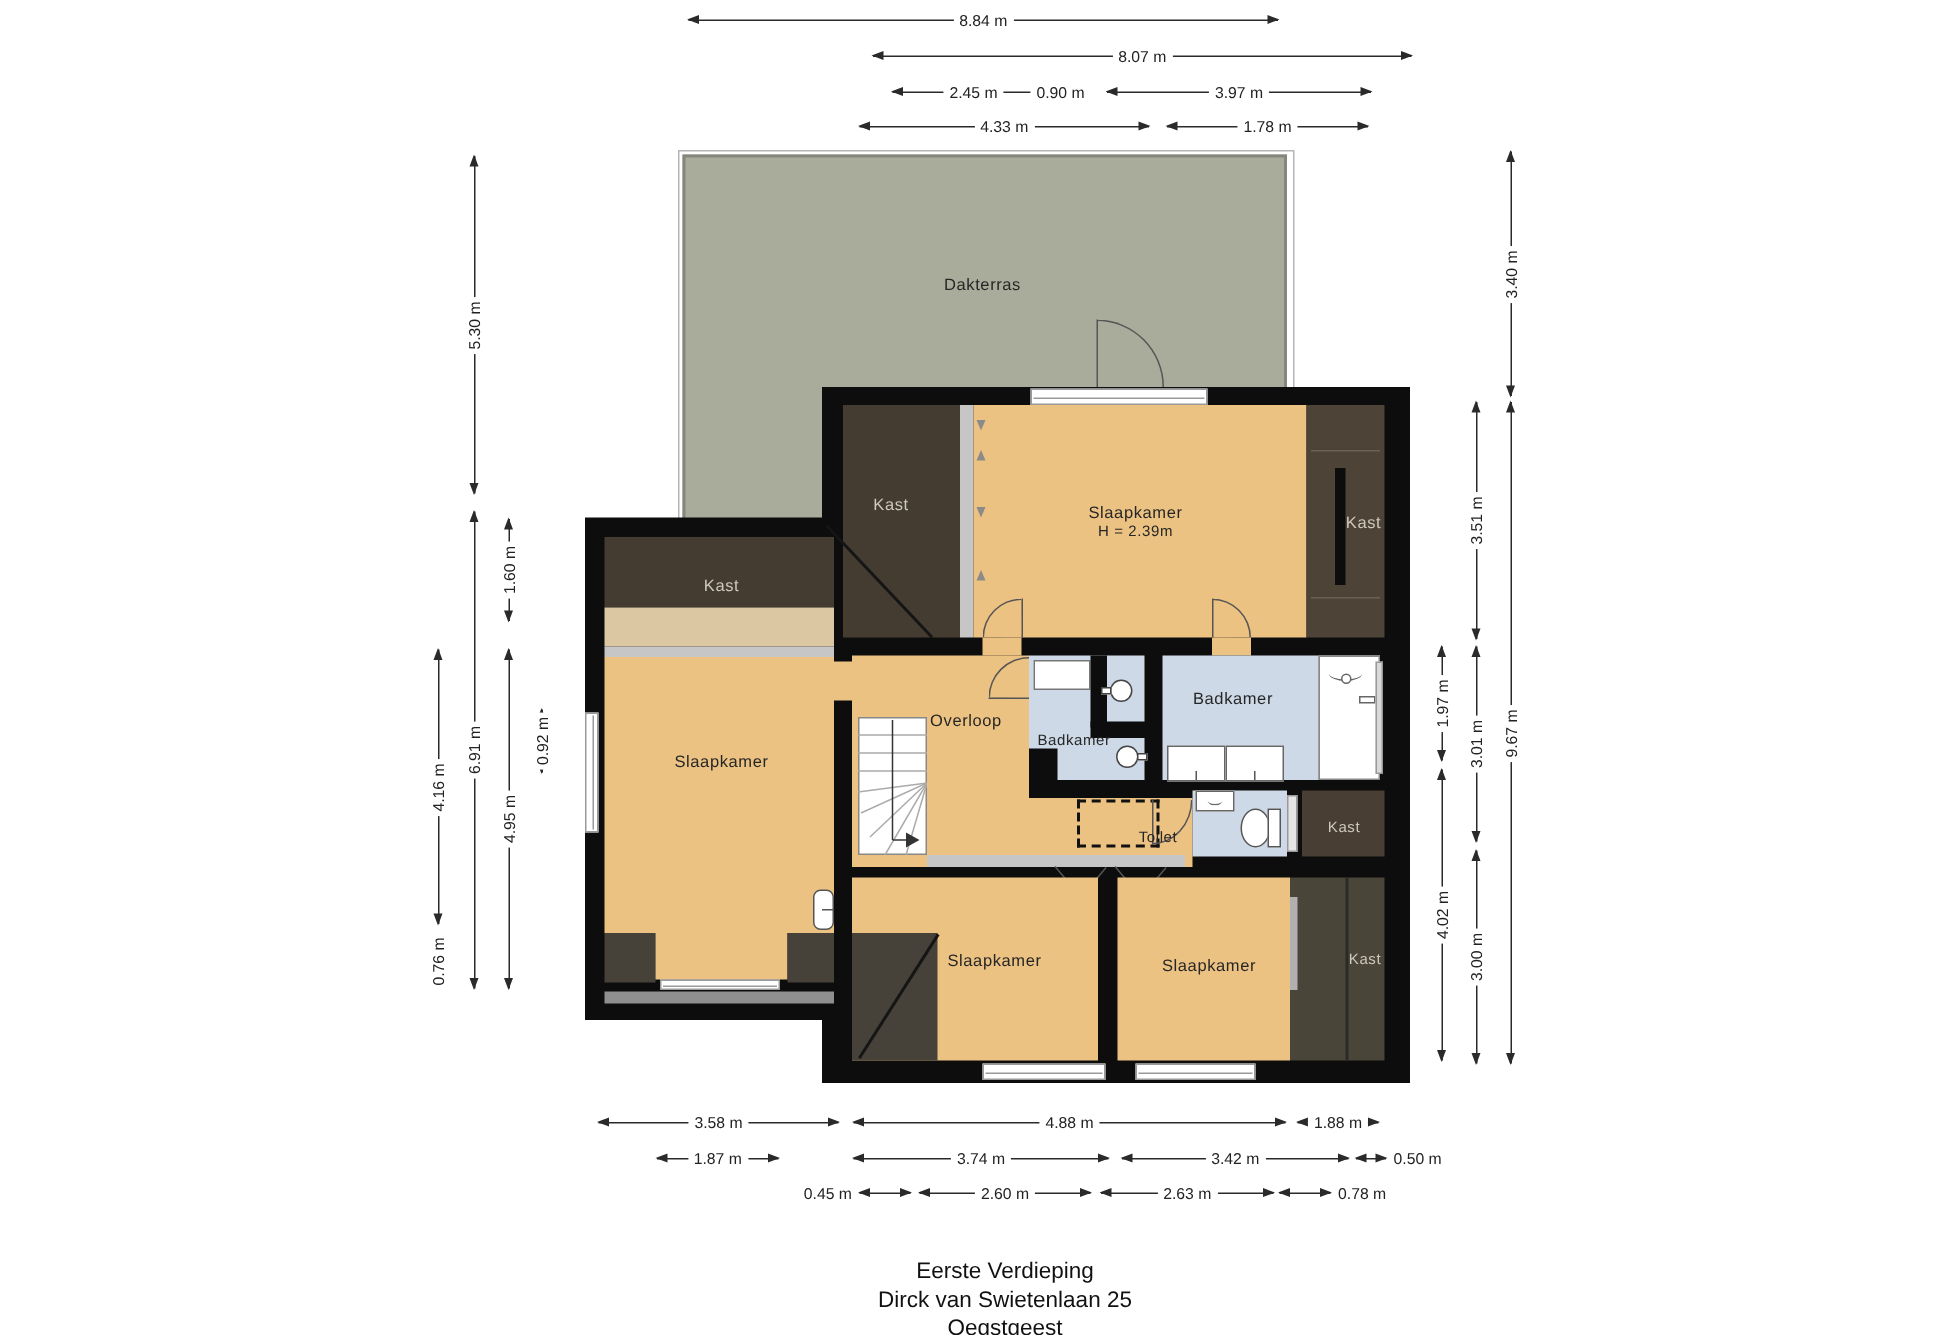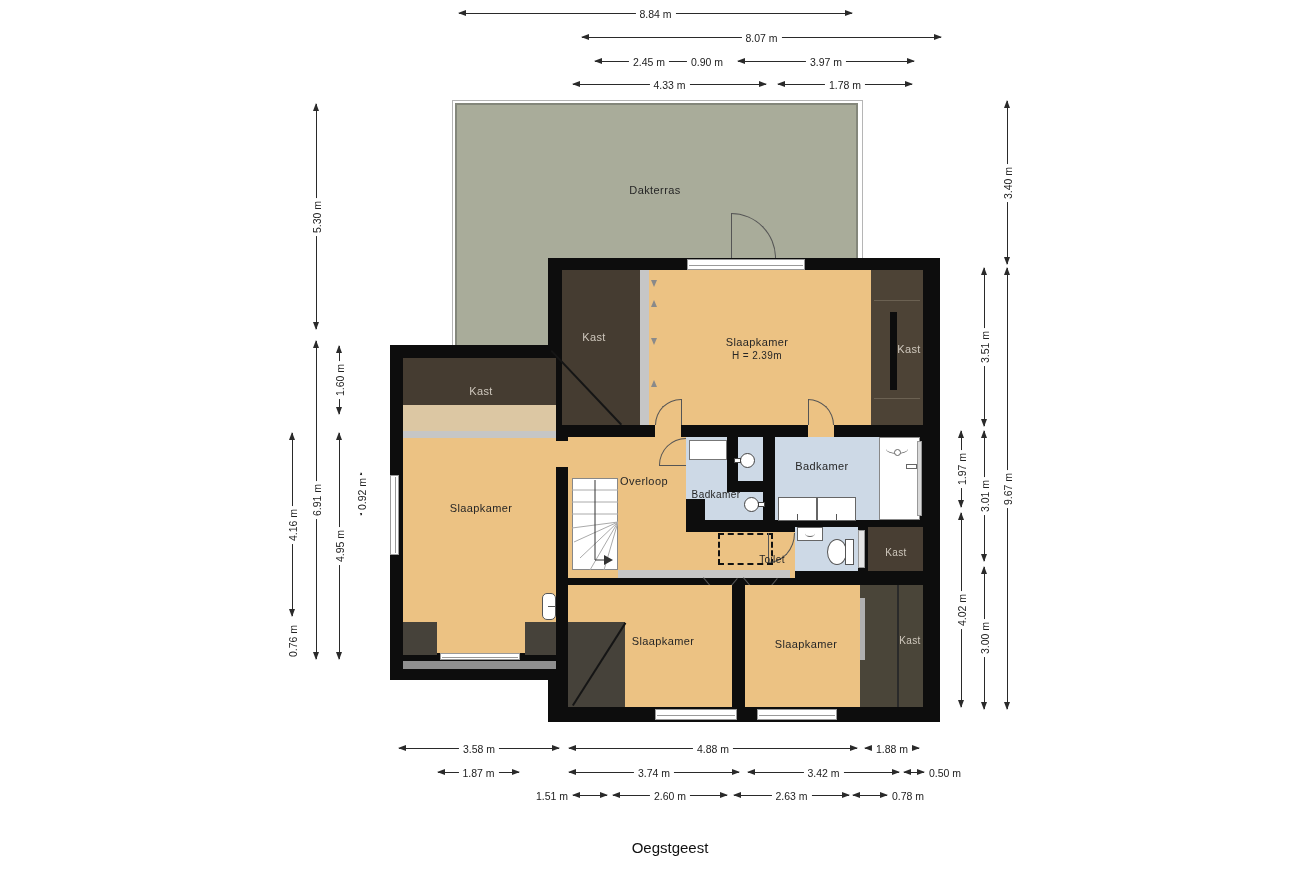--- a/index.html
+++ b/index.html
@@ -261,21 +261,21 @@
   <div class="hdim lb-r" style="left:903px;top:767px;width:22px">
       <i class="ln"></i>
       <i class="al"></i>
       <i class="ar"></i>
       <span class="lb">0.50 m</span>
     </div>
   <div class="hdim lb-l" style="left:572px;top:790px;width:36px">
       <i class="ln"></i>
       <i class="al"></i>
       <i class="ar"></i>
-      <span class="lb">1.51 m</span>
+      <span class="lb">0.45 m</span>
     </div>
   <div class="hdim" style="left:612px;top:790px;width:116px">
       <i class="ln"></i>
       <i class="al"></i>
       <i class="ar"></i>
       <span class="lb">2.60 m</span>
     </div>
   <div class="hdim" style="left:733px;top:790px;width:117px">
       <i class="ln"></i>
       <i class="al"></i>
@@ -369,16 +369,18 @@
       <span class="lb">4.02 m</span>
     </div>
   <div class="vdim" style="left:979px;top:566px;height:144px">
       <i class="ln"></i>
       <i class="at"></i>
       <i class="ab"></i>
       <span class="lb">3.00 m</span>
     </div>
 
   <div id="title">
+    <div>Eerste Verdieping</div>
+    <div>Dirck van Swietenlaan 25</div>
     <div>Oegstgeest</div>
   </div>
 
 </div>
 
 </body></html>

